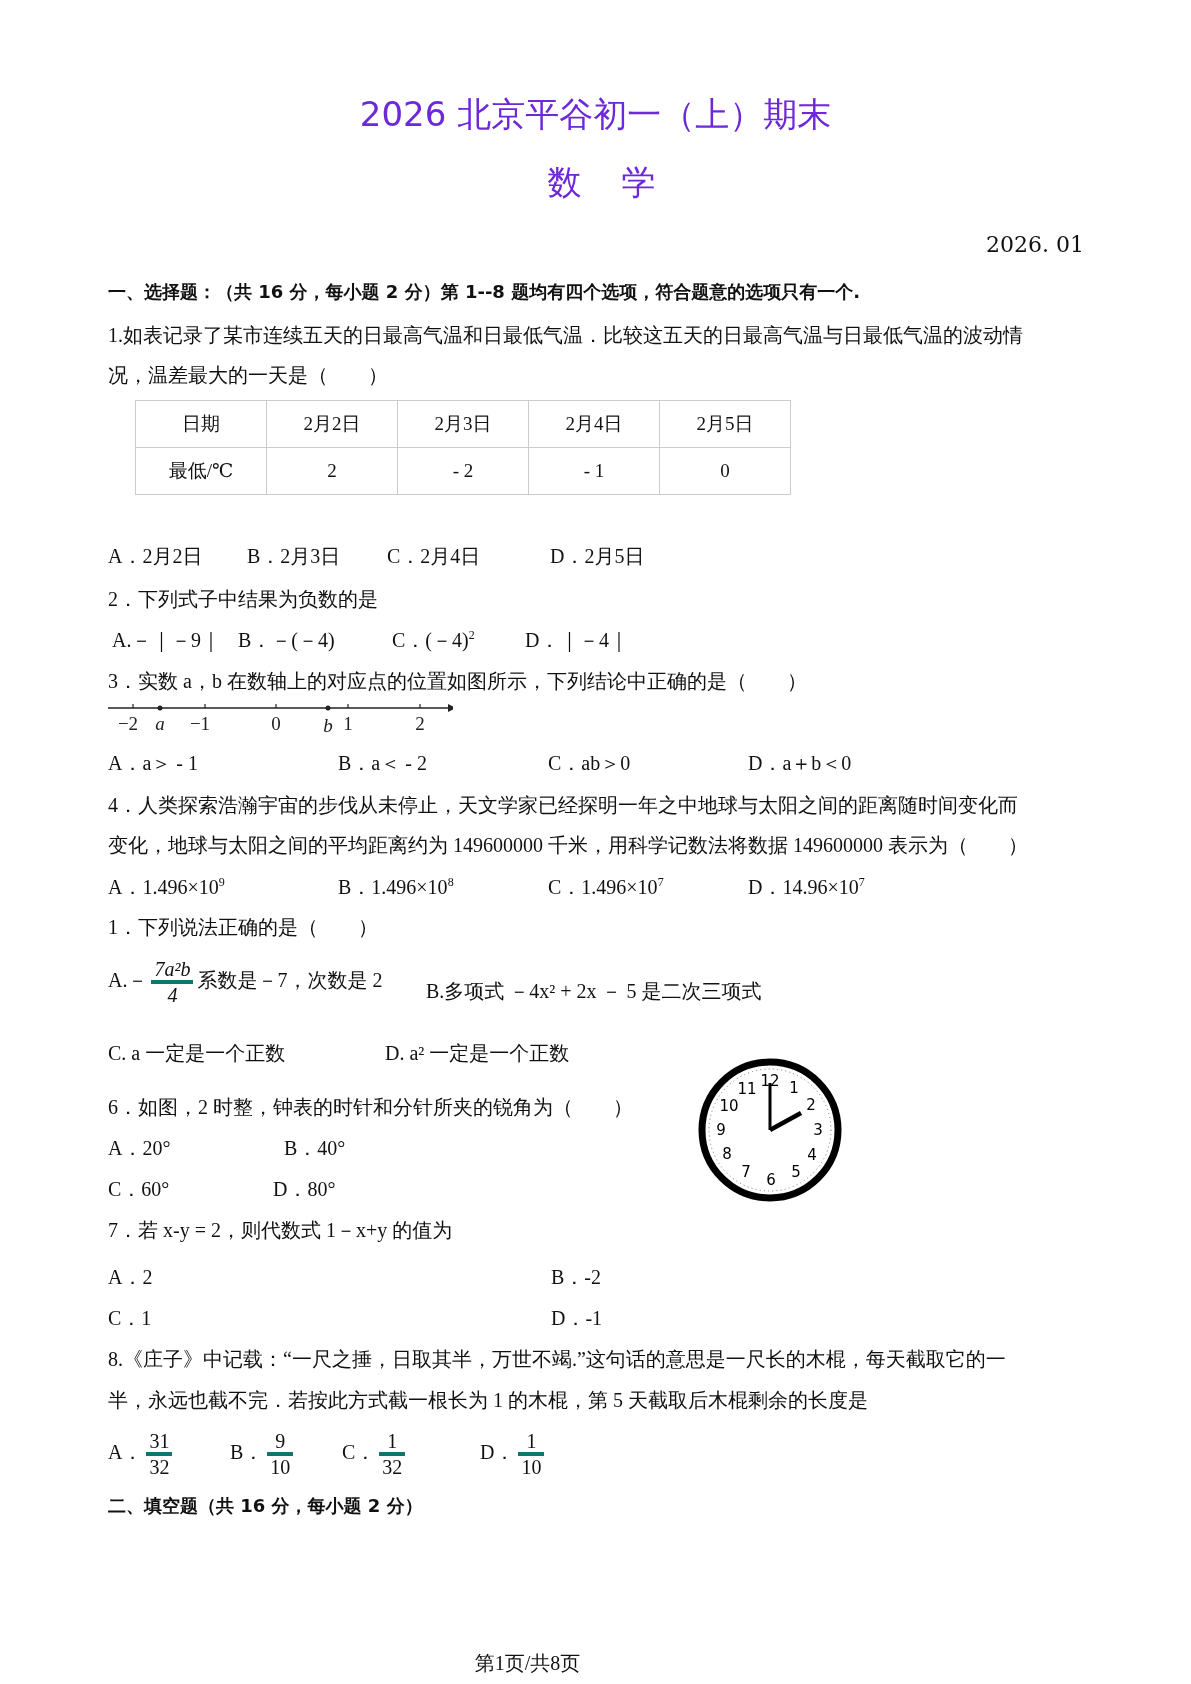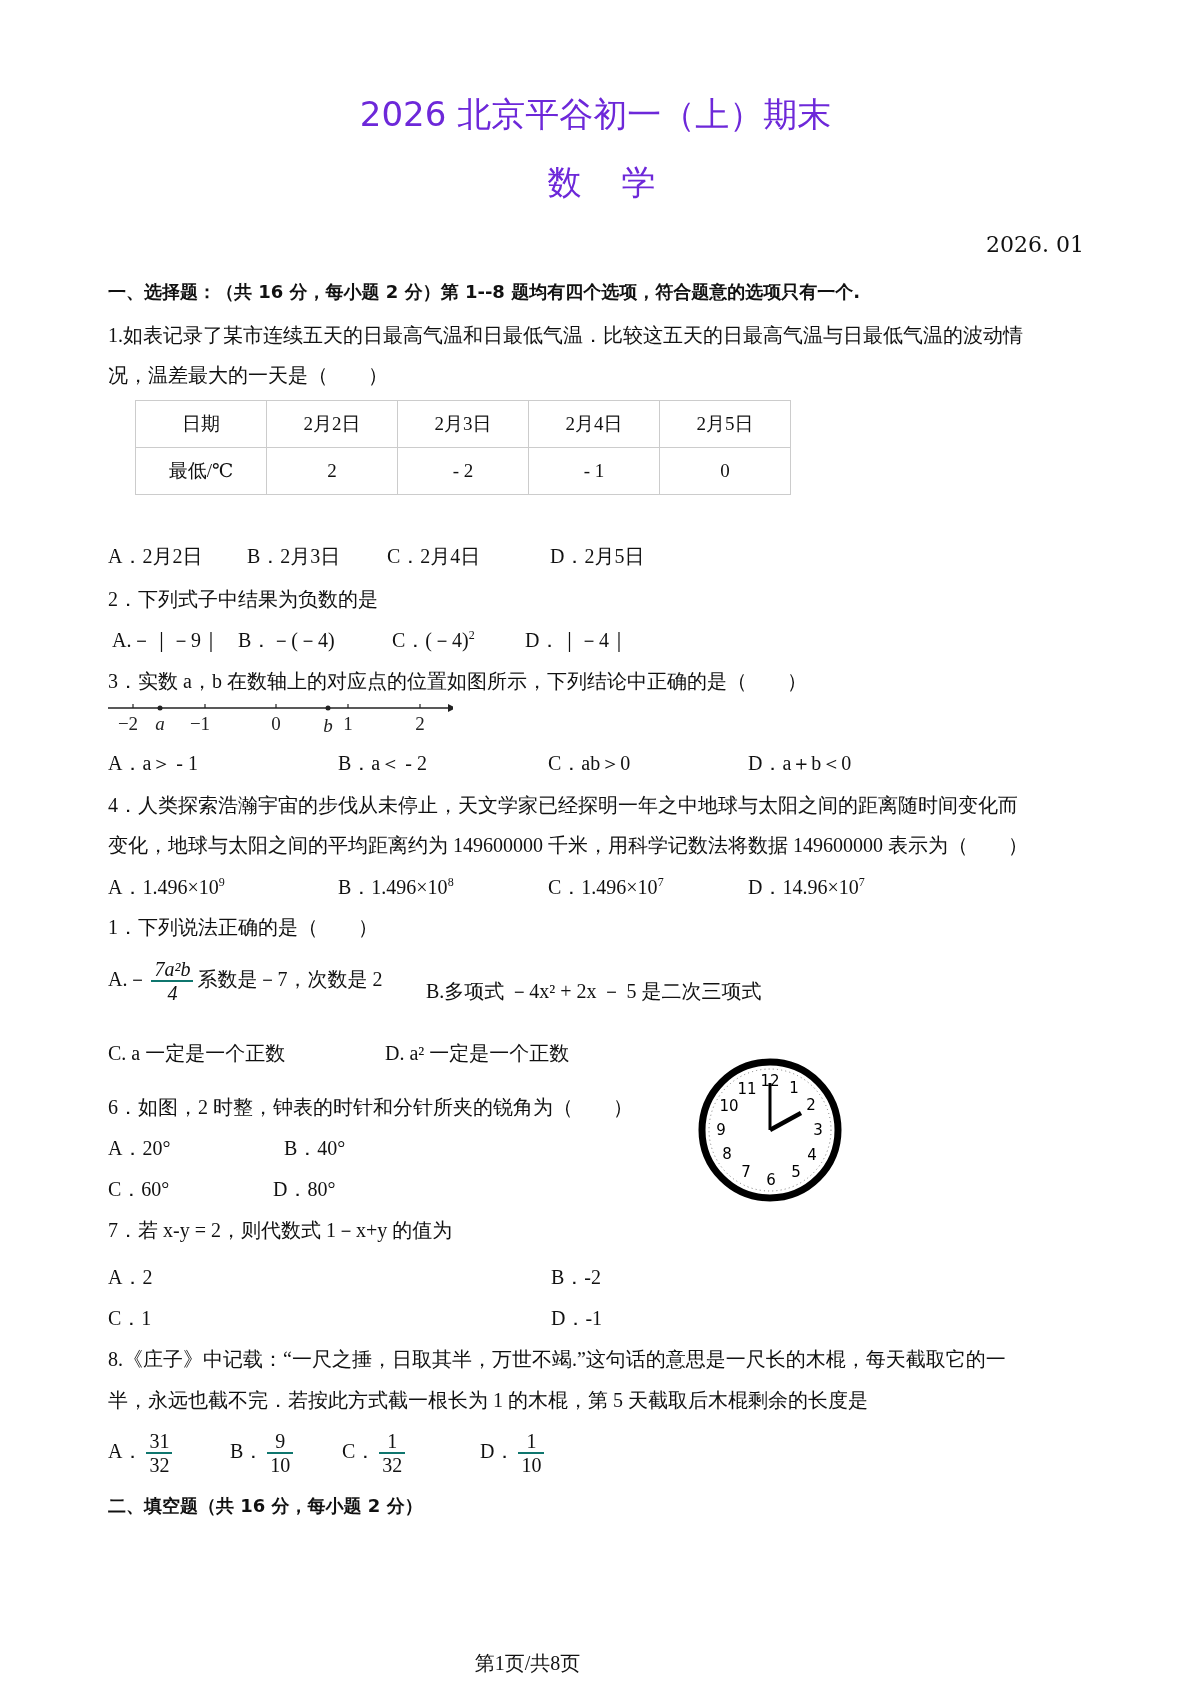--- a/index.html
+++ b/index.html
@@ -9,21 +9,21 @@
   .title { left:0; width:1191px; text-align:center; font-family:"DejaVu Sans","Liberation Sans",sans-serif; color:#6d28d9; }
   .t1 { top:92px; font-size:34px; }
   .t2 { top:160px; font-size:34px; letter-spacing:40px; padding-left:52px; box-sizing:border-box; }
   .date { top:232px; right:107px; font-size:22px; font-family:"DejaVu Serif",serif; }
   .line { left:108px; font-size:20px; white-space:nowrap; }
   .bold { font-weight:bold; }
   table.temp { position:absolute; left:135px; top:400px; border-collapse:collapse; font-size:19px; }
   table.temp td { border:1px solid #ccc; width:130px; height:46px; text-align:center; padding:0; }
   .opt { position:absolute; font-size:20px; white-space:nowrap; }
   .frac { display:inline-block; vertical-align:middle; text-align:center; line-height:1.1; margin:0 4px; }
-  .frac .num { display:block; border-bottom:2px solid #0f766e; padding:0 3px; }
+  .frac .num { display:block; border-bottom:4px solid #0f766e; padding:0 3px; }
   .frac .den { display:block; padding:0 3px; }
   .it { font-style:italic; }
   sup { font-size:12px; }
   .numline { position:absolute; left:108px; top:700px; width:345px; height:40px; }
   .clock { position:absolute; left:695px; top:1055px; width:150px; height:150px; }
   .footer { left:0; width:1055px; text-align:center; top:1650px; font-size:20px; }
 </style>
 </head>
 <body>
 

